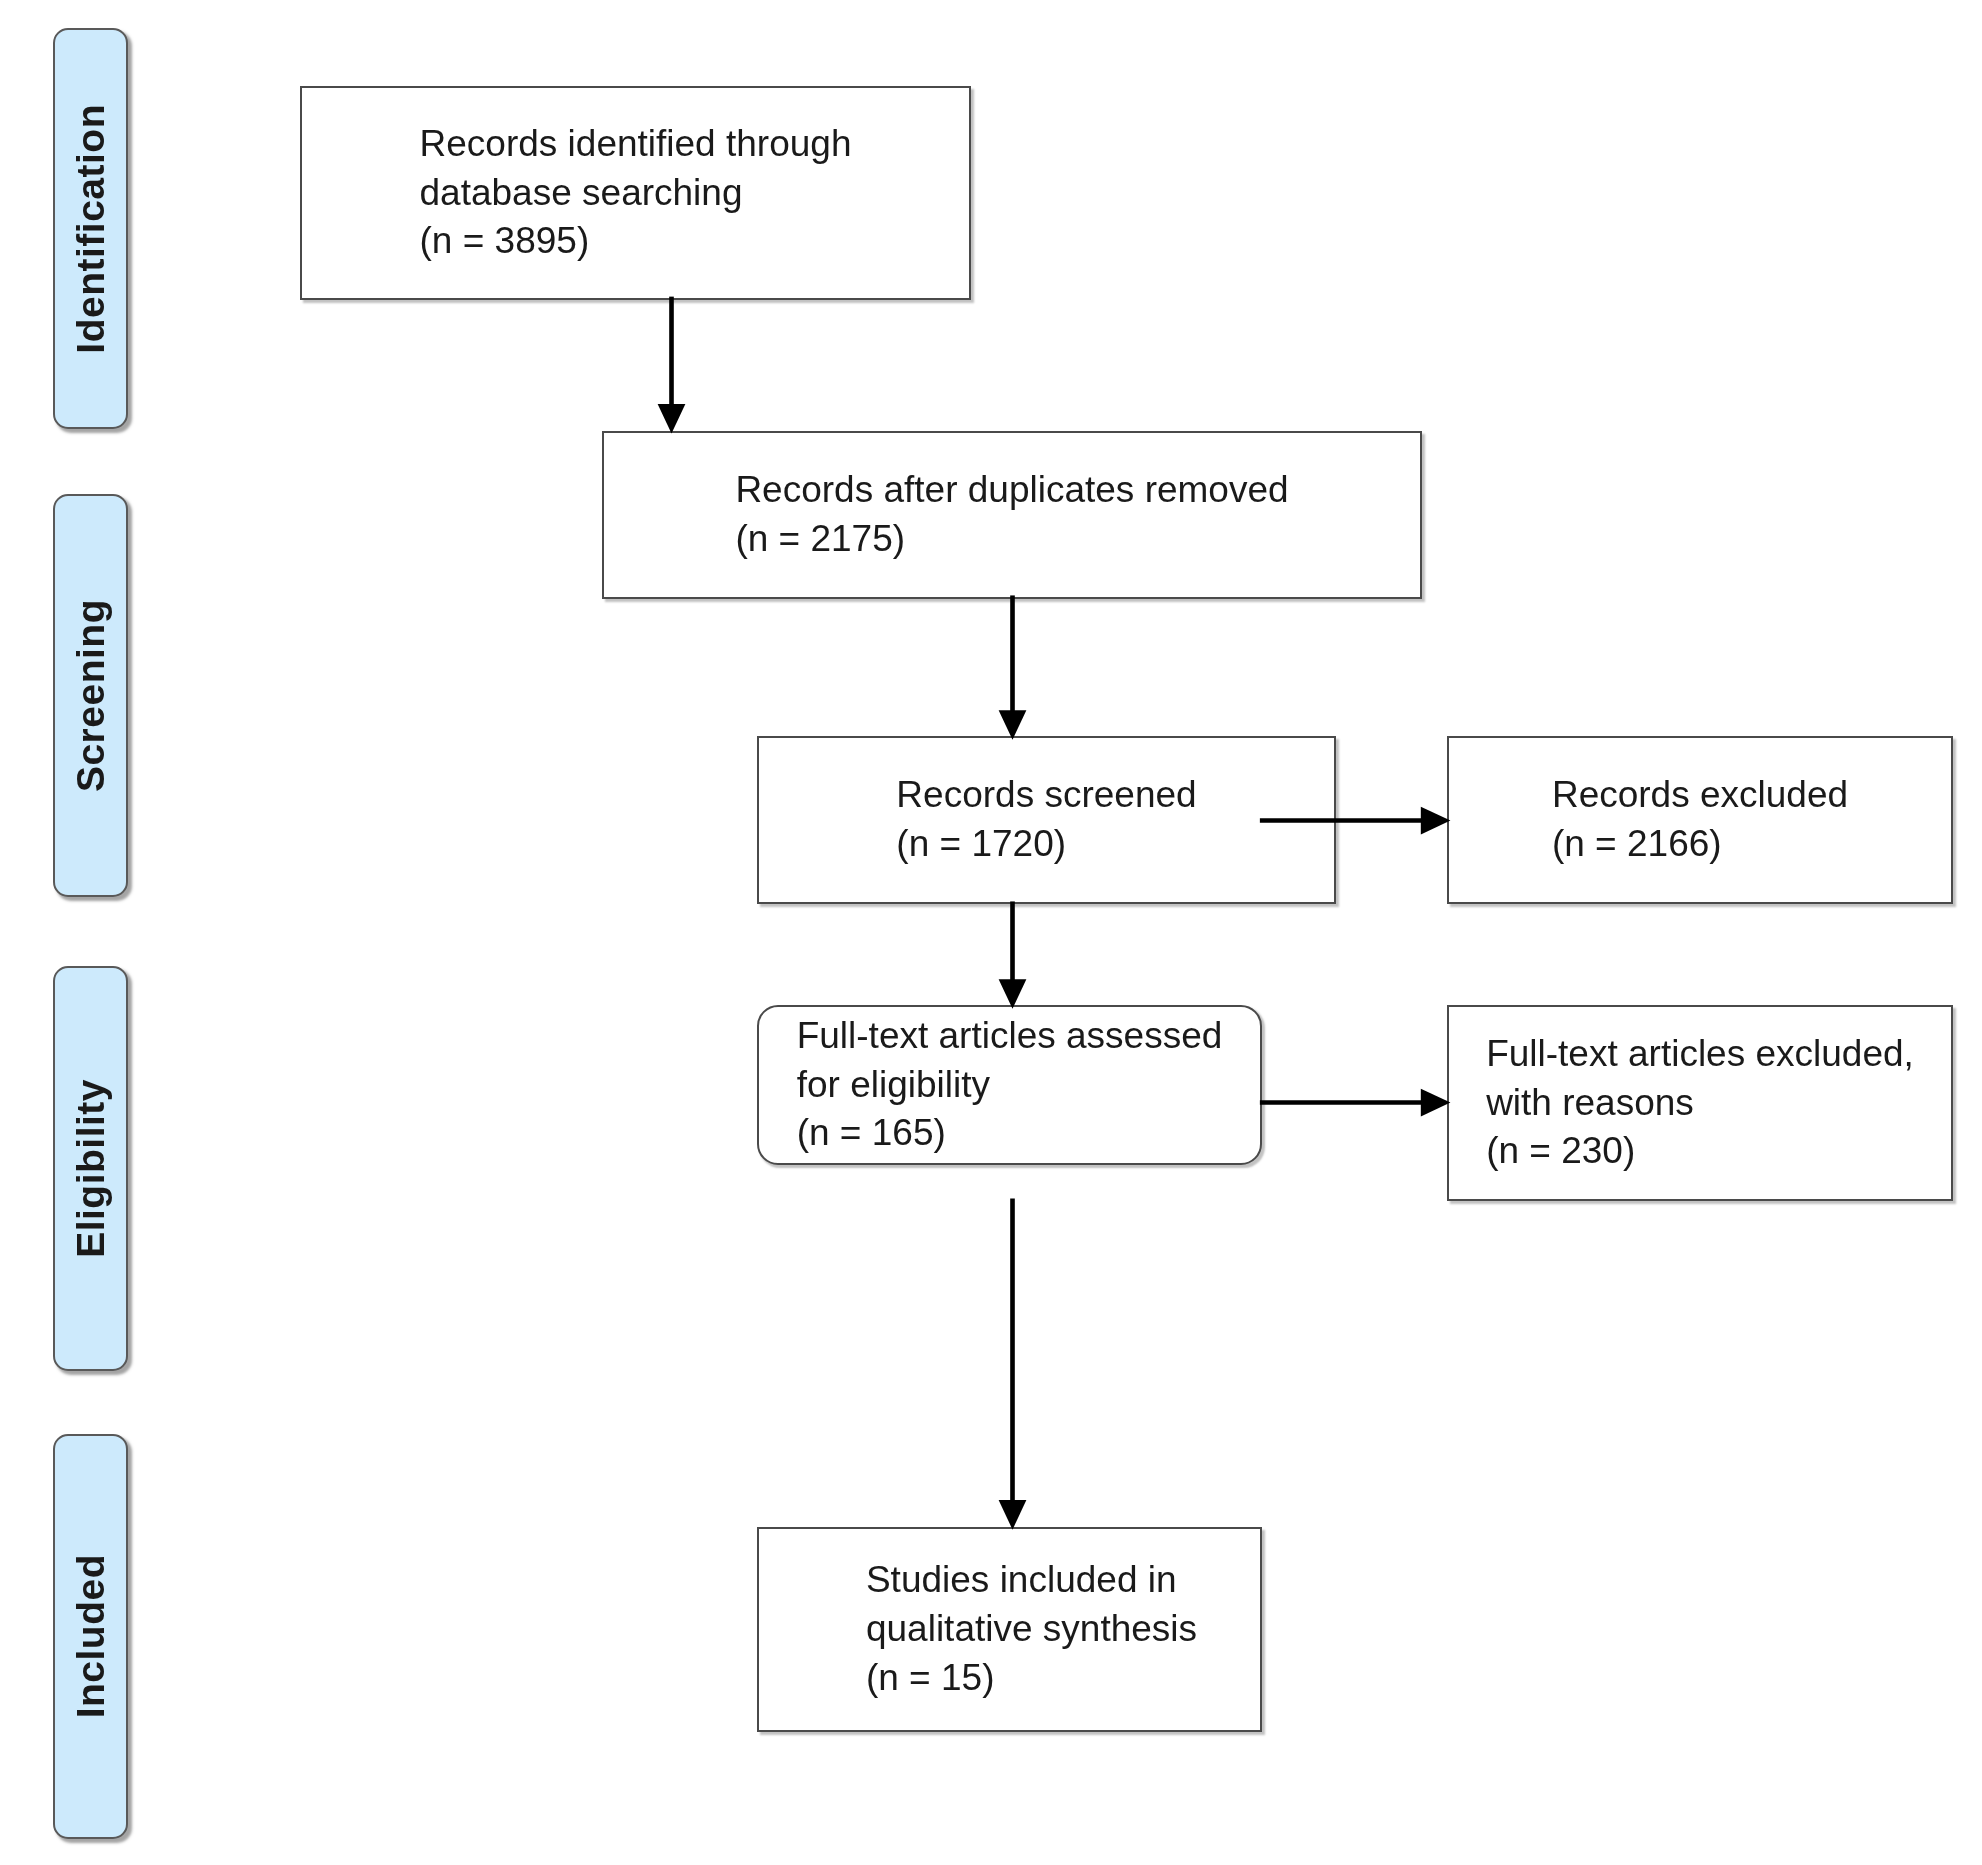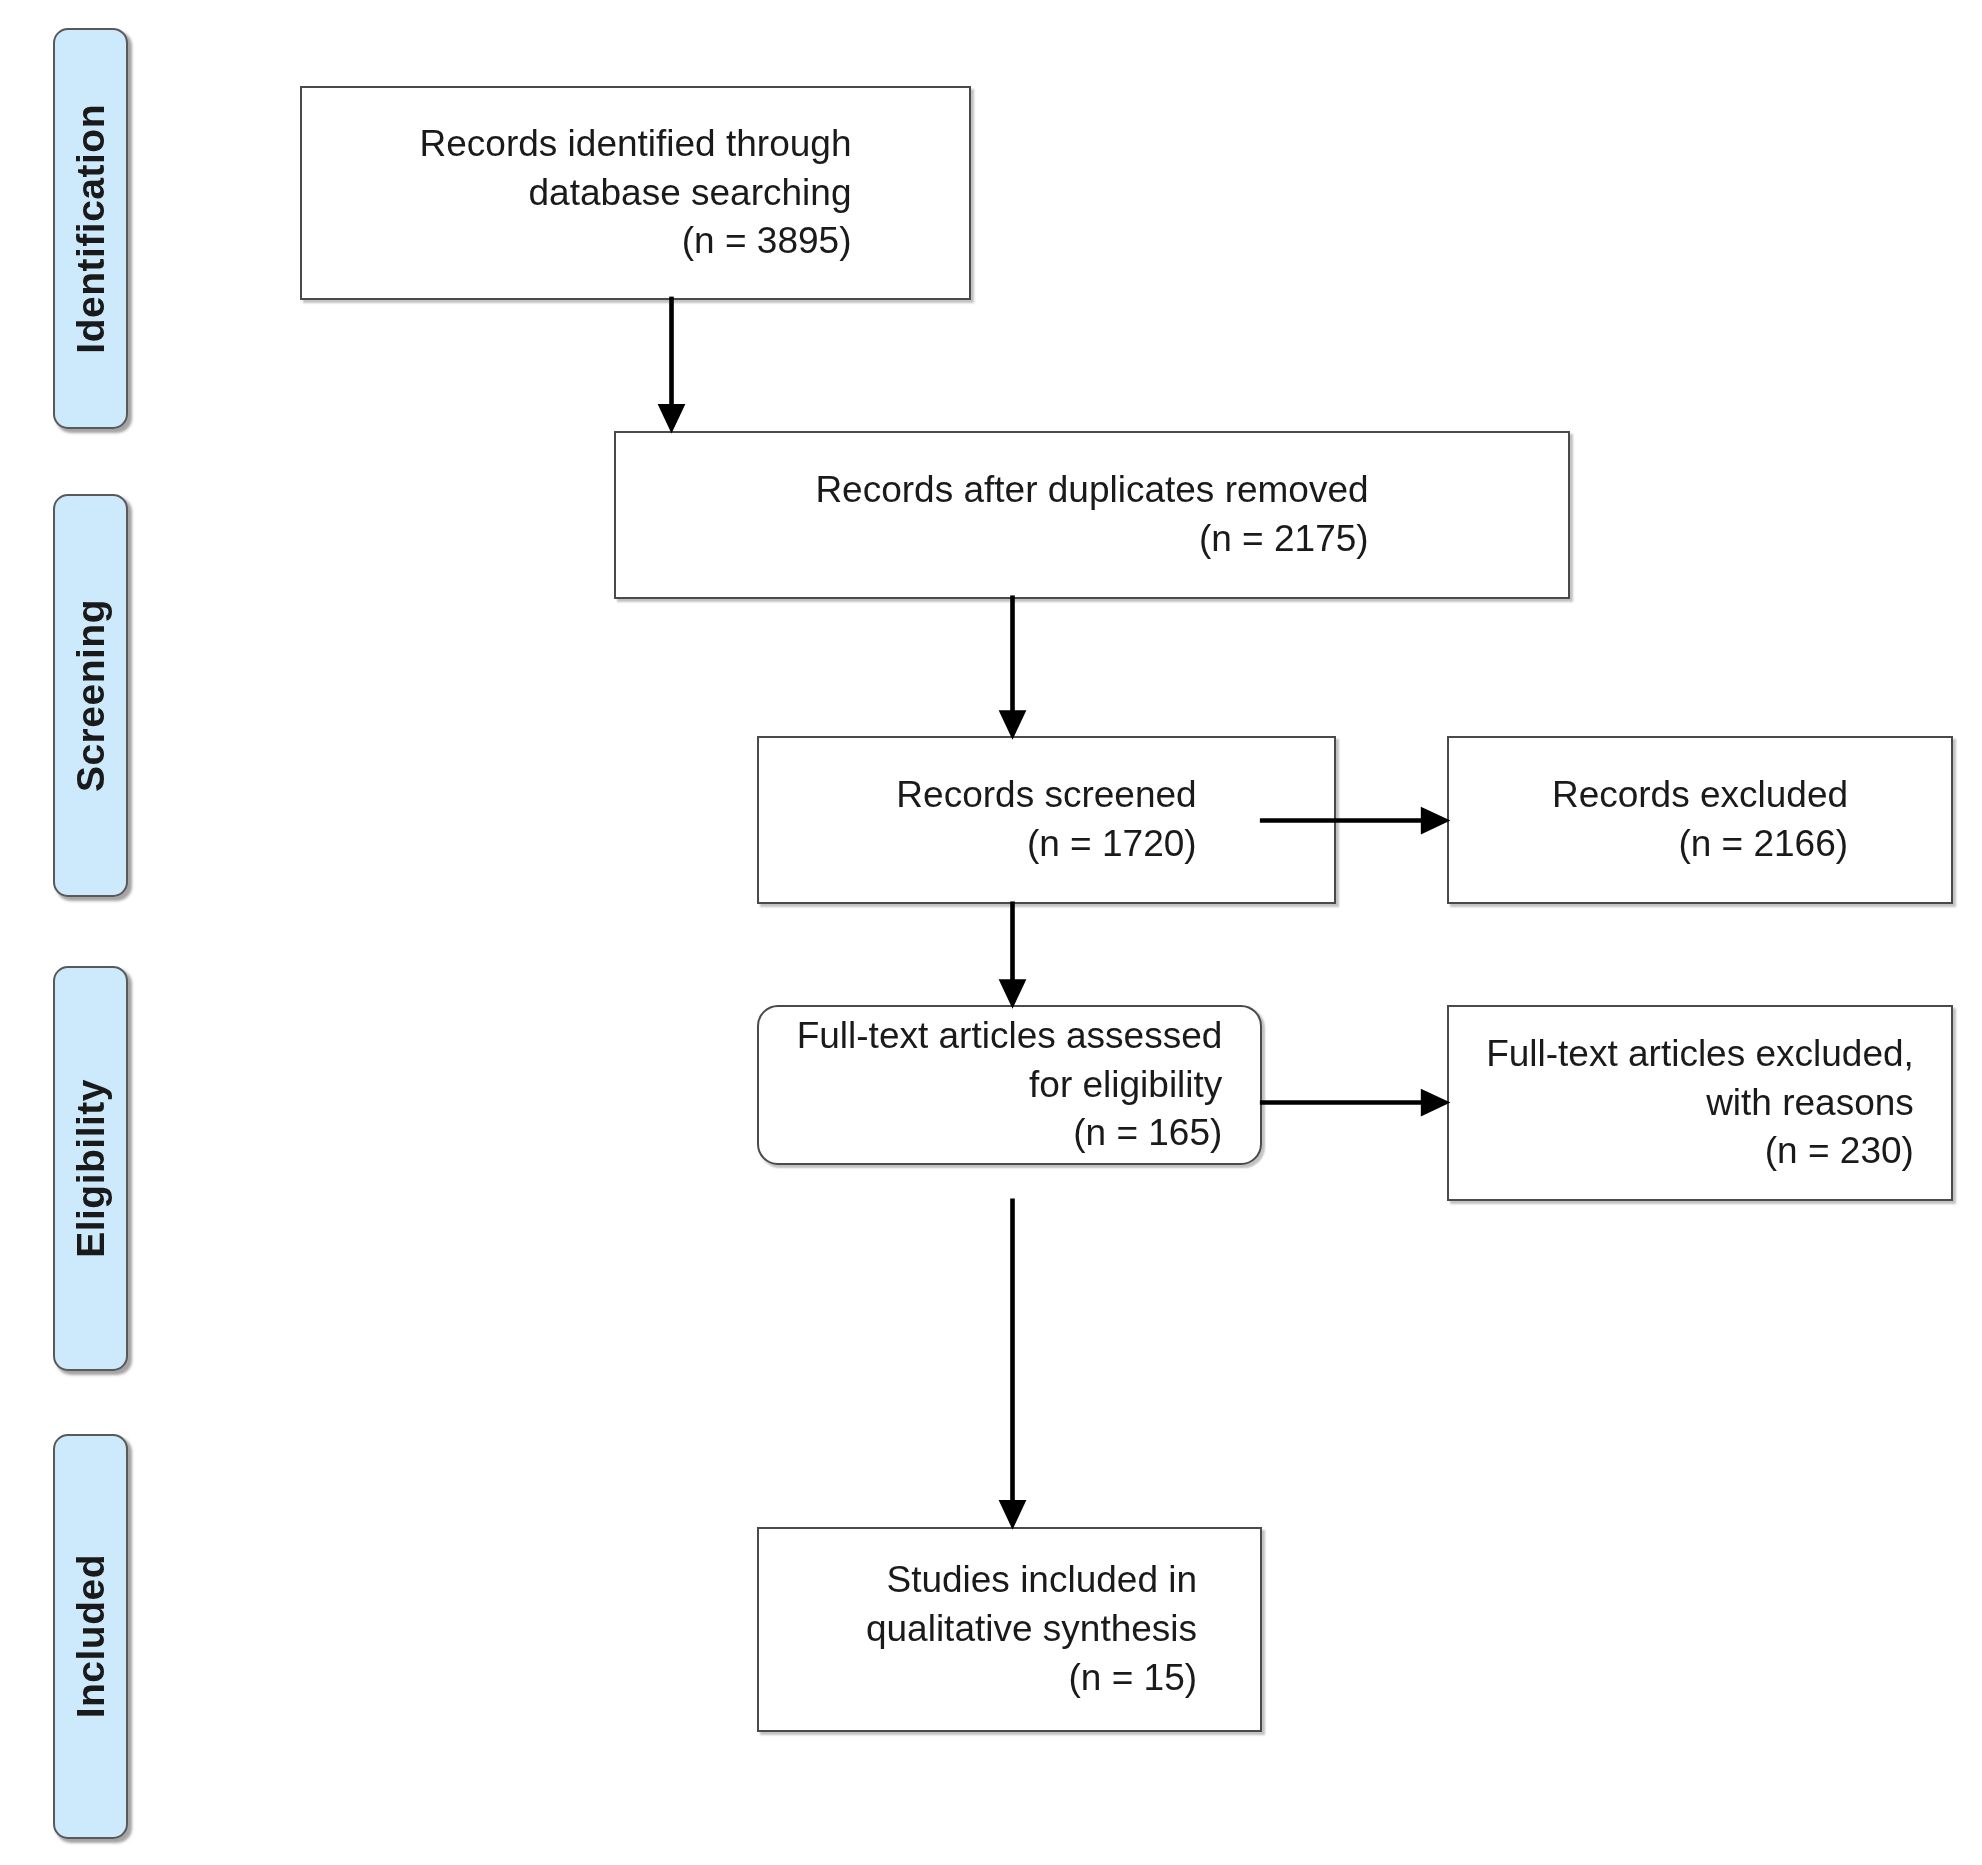--- a/index.html
+++ b/index.html
@@ -41,21 +41,21 @@
   
   .node {
     position: absolute;
     box-sizing: border-box;
     background: #ffffff;
     border: 2.8px solid #4a4a4a;
     box-shadow: 2.8px 2.8px 1.9px rgba(120,120,120,0.45);
     display: flex;
     align-items: center;
     justify-content: center;
-    text-align: right;
+    text-align: left;
   }
   .node-text {
     font-size: 37px;
     line-height: 1.32;
     color: #1a1a1a;
     padding: 0 13px;
     white-space: pre-line;
   }
 
   
@@ -87,21 +87,21 @@
   <div class="phase" style="left:53px; top:1434px; width:75px; height:405px;">
     <span class="phase-label">Included</span>
   </div>
 
   <div class="node" style="left:300px; top:86px; width:671px; height:214px;">
     <div class="node-text">Records identified through
 database searching
 (n = 3895)</div>
   </div>
 
-  <div class="node" style="left:602px; top:431px; width:956px; height:168px;margin-left:12px;">
+  <div class="node" style="left:602px; top:431px; width:820px; height:168px;">
     <div class="node-text">Records after duplicates removed
 (n = 2175)</div>
   </div>
 
   <div class="node" style="left:757px; top:736px; width:579px; height:168px;">
     <div class="node-text">Records screened
 (n = 1720)</div>
   </div>
 
   <div class="node" style="left:1447px; top:736px; width:506px; height:168px;">

